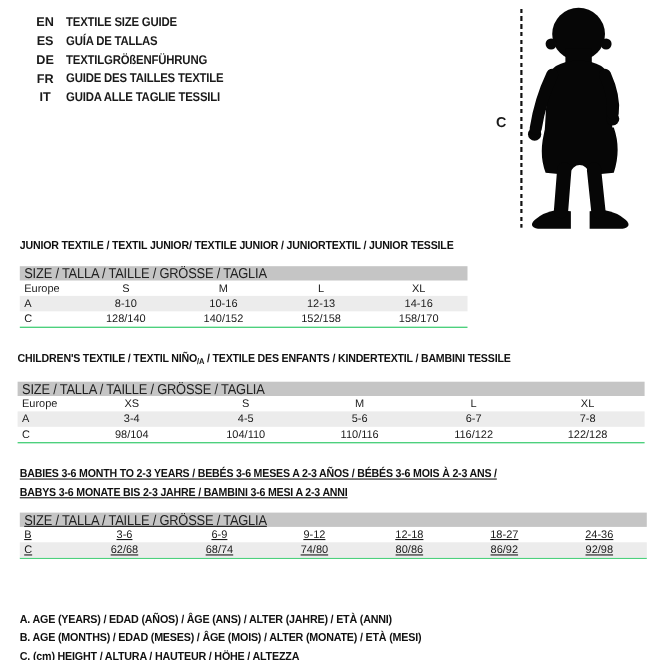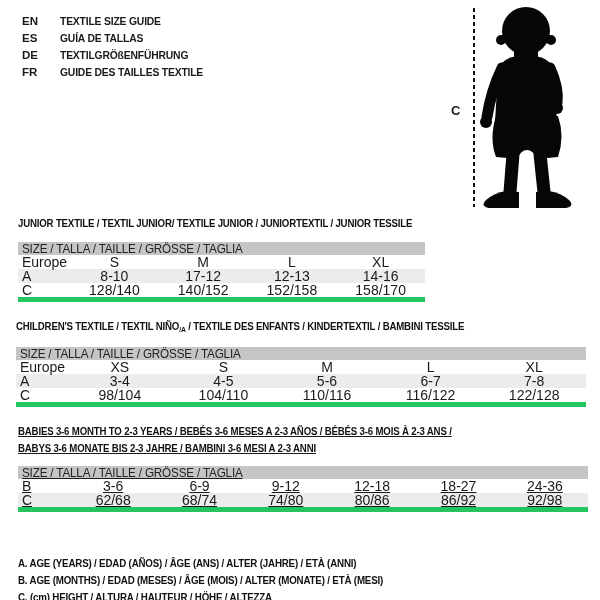--- a/index.html
+++ b/index.html
@@ -17,45 +17,45 @@
     display:inline-block;
     transform:scaleX(0.9);
     transform-origin:0 50%;
     letter-spacing:-0.2px;
     white-space:nowrap;
   }
 
   
   .langs { position:absolute; left:22px; top:12px; }
   .lang-row { display:flex; height:17px; align-items:center; font-weight:700; font-size:11.5px; }
-  .lang-code { width:38px; }
+  .lang-code { width:38px;text-align:center; }
 
   
   .dash-line {
     position:absolute; left:473px; top:8px; width:2px; height:199px;
     background:repeating-linear-gradient(to bottom, #111 0 4px, transparent 4px 7px);
   }
   .height-c { position:absolute; left:451px; top:103px; font-weight:700; font-size:13px; }
   .baby { position:absolute; left:479px; top:6px; }
 
   
-  .tbl { position:absolute; border-bottom:5px solid #22c55e; }
+  .tbl { position:absolute; border-bottom:1px solid #22c55e; }
   .t-title {
     font-weight:700; font-size:10.5px; height:13px; line-height:13px;
     white-space:nowrap; transform:scaleX(0.92); transform-origin:0 50%;
     letter-spacing:-0.2px; color:#111;
   }
   .t-title.tall { height:17px; line-height:17px; }
   .t-sub { font-size:7.5px; vertical-align:-2px; }
   .spacer12 { height:12px; } .spacer14 { height:14px; } .spacer9 { height:9px; }
   .size-bar {
     height:13px; background:#c5c5c5; display:flex; align-items:center;
     padding-left:4px; font-size:13px; color:#222;
   }
-  .trow { display:flex; height:14px; align-items:center; font-size:14px; color:#1a1a1a; }
+  .trow { display:flex; height:14px; align-items:center; font-size:10px; color:#1a1a1a; }
   .trow.alt { background:#ececec; }
   .lab { width:52px; padding-left:4px; }
   .cell { flex:1; text-align:center; }
 
   
   .footnotes { position:absolute; left:18px; top:555px; }
   .footnote {
     font-weight:700; font-size:10.5px; height:17px; line-height:17px;
     white-space:nowrap; transform:scaleX(0.93); transform-origin:0 50%;
     letter-spacing:-0.2px; color:#111;
@@ -73,20 +73,24 @@
     <span class="lang-code">ES</span>
     <span class="cond">GUÍA DE TALLAS</span>
   </div>
   <div class="lang-row">
     <span class="lang-code">DE</span>
     <span class="cond">TEXTILGRÖßENFÜHRUNG</span>
   </div>
   <div class="lang-row">
     <span class="lang-code">FR</span>
     <span class="cond">GUIDE DES TAILLES TEXTILE</span>
+  </div>
+  <div class="lang-row">
+    <span class="lang-code">IT</span>
+    <span class="cond">GUIDA ALLE TAGLIE TESSILI</span>
   </div>
 </div>
 
 <div class="dash-line"></div>
 <div class="height-c">C</div>
 <svg class="baby" viewBox="0 0 115 206" width="115" height="206">
   <g fill="#060606" stroke="none">
     <ellipse cx="47" cy="25" rx="24" ry="24"></ellipse>
     <circle cx="22" cy="34" r="5"></circle>
     <circle cx="72" cy="34" r="5"></circle>
@@ -117,21 +121,21 @@
   <div class="trow">
     <span class="lab">Europe</span>
     <span class="cell">S</span>
     <span class="cell">M</span>
     <span class="cell">L</span>
     <span class="cell">XL</span>
   </div>
   <div class="trow alt">
     <span class="lab">A</span>
     <span class="cell">8-10</span>
-    <span class="cell">17-12</span>
+    <span class="cell">10-16</span>
     <span class="cell">12-13</span>
     <span class="cell">14-16</span>
   </div>
   <div class="trow">
     <span class="lab">C</span>
     <span class="cell">128/140</span>
     <span class="cell">140/152</span>
     <span class="cell">152/158</span>
     <span class="cell">158/170</span>
   </div>

